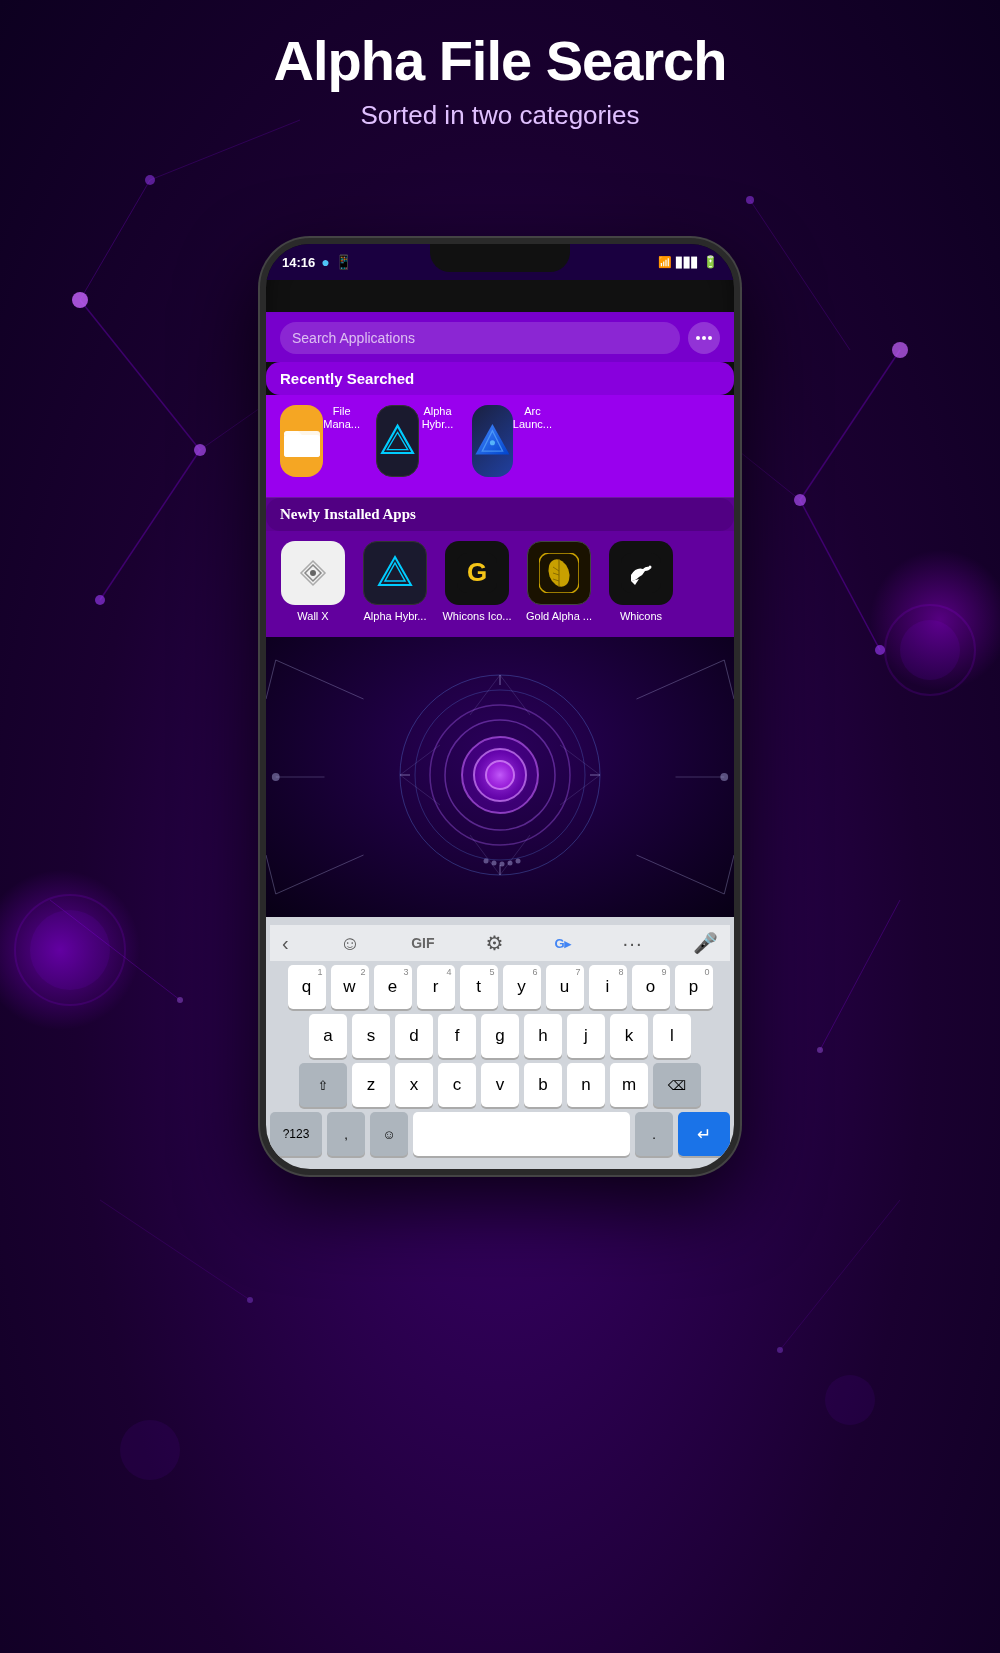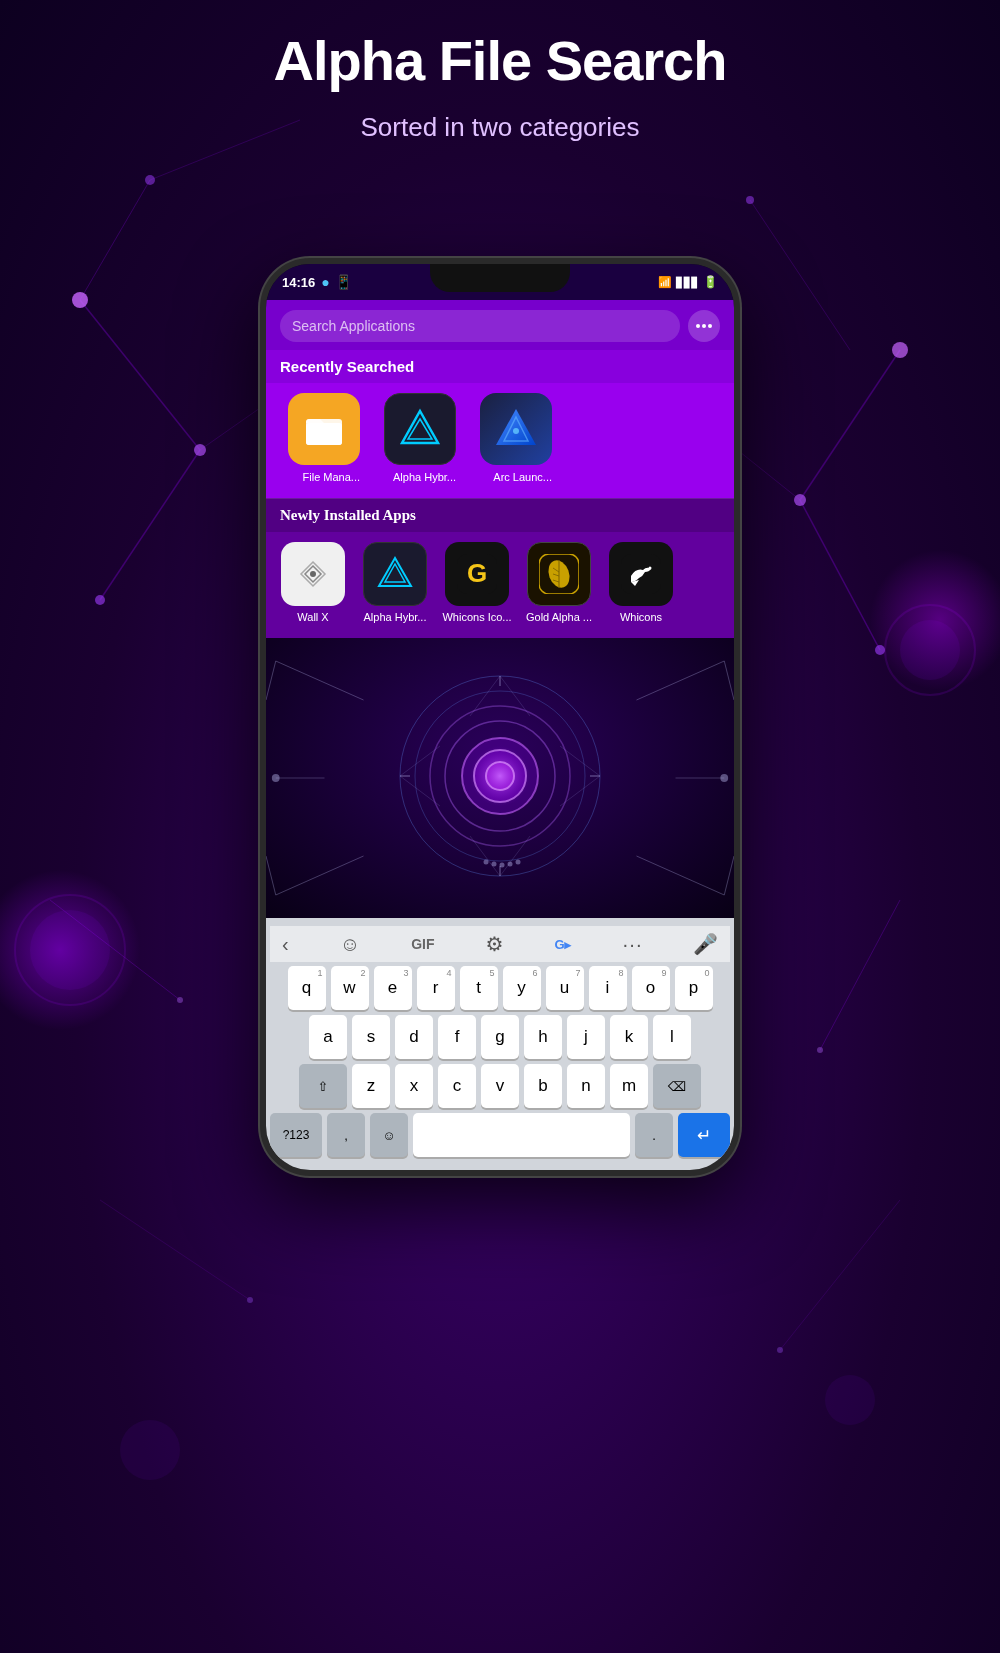--- a/index.html
+++ b/index.html
@@ -46,21 +46,21 @@
     .header-subtitle {
       font-size: 26px;
       color: #e0c0ff;
       margin-top: 8px;
       line-height: 1.5;
     }
 
     
     .phone-wrapper {
       position: absolute;
-      top: 258px;
+      top: 238px;
       left: 50%;
       transform: translateX(-50%);
       width: 480px;
       z-index: 20;
     }
 
     .phone-frame {
       width: 480px;
       background: #111;
       border-radius: 50px;
@@ -100,20 +100,21 @@
       align-items: center;
     }
 
     
     .search-bar-area {
       background: #7700cc;
       padding: 10px 14px 8px;
       display: flex;
       align-items: center;
       gap: 8px;
+      margin-top: 32px;
     }
     .search-input-box {
       flex: 1;
       background: rgba(255,255,255,0.15);
       border-radius: 20px;
       height: 32px;
       display: flex;
       align-items: center;
       padding: 0 12px;
     }
@@ -133,33 +134,34 @@
       font-size: 18px;
     }
 
     
     .section-title {
       background: #8800dd;
       color: white;
       font-size: 15px;
       font-weight: 700;
       padding: 8px 14px;
+      border-radius: 14px;
     }
 
     
     .apps-row {
       background: #9900ee;
       padding: 10px 14px 14px;
       display: flex;
       gap: 16px;
     }
     .app-item {
       display: flex;
-      flex-direction: column;
-      align-items: flex-end;
+      flex-direction: row;
+      align-items: flex-start;
       width: 80px;
     }
     .app-icon {
       width: 72px;
       height: 72px;
       border-radius: 16px;
       display: flex;
       align-items: center;
       justify-content: center;
       margin-bottom: 6px;
@@ -386,21 +388,21 @@
   <circle cx="300" cy="380" r="4" fill="rgba(200,150,255,0.5)"></circle>
   <circle cx="700" cy="420" r="4" fill="rgba(200,150,255,0.5)"></circle>
   <circle cx="180" cy="1000" r="3" fill="rgba(180,100,255,0.4)"></circle>
   <circle cx="820" cy="1050" r="3" fill="rgba(180,100,255,0.4)"></circle>
   <circle cx="250" cy="1300" r="3" fill="rgba(160,80,255,0.35)"></circle>
   <circle cx="780" cy="1350" r="3" fill="rgba(160,80,255,0.35)"></circle>
 </svg>
 
 <div class="header">
   <div class="header-title">Alpha File Search</div>
-  <div class="header-subtitle" style="margin-top:16px;">Sorted in two categories</div>
+  <div class="header-subtitle" style="margin-top:4px;">Sorted in two categories</div>
 </div>
 
 <div class="phone-wrapper">
   <div class="phone-frame">
 
     <div class="phone-notch"></div>
 
     <div class="status-bar">
       <div class="status-left">
         <span class="status-time">14:16</span>

